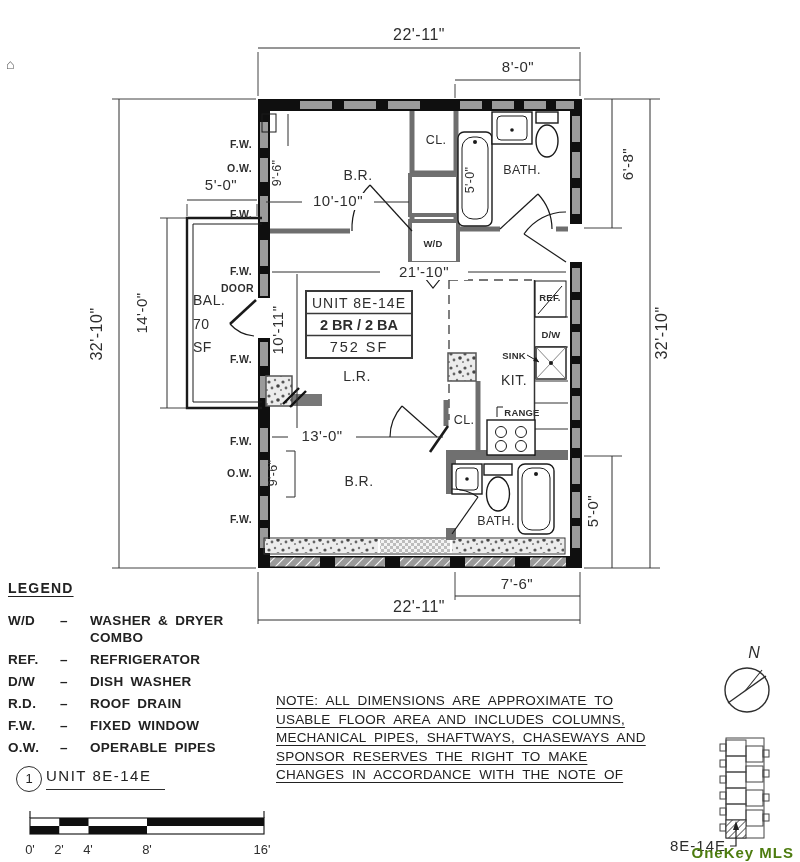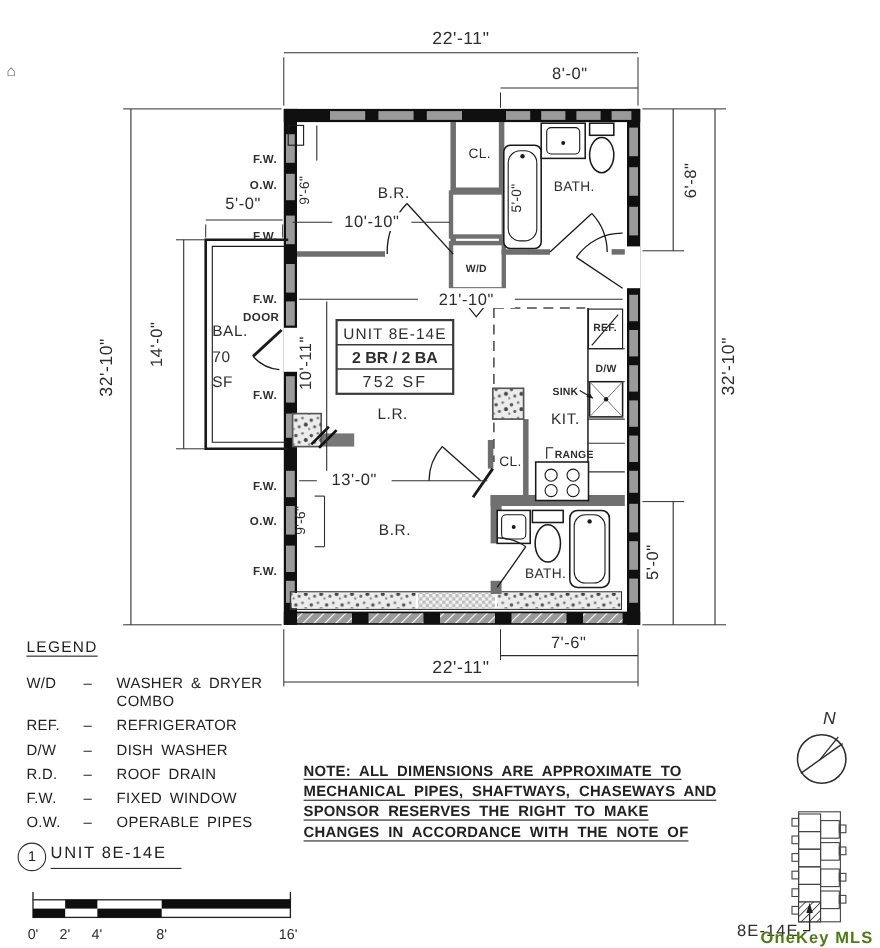--- a/index.html
+++ b/index.html
@@ -17,34 +17,34 @@
   .dline{stroke:#2e2e2e;stroke-width:1;fill:none;}
   .eline{stroke:#2e2e2e;stroke-width:0.9;fill:none;}
   .tk{stroke:#111;stroke-width:2.4;fill:none;}
   .iwall{stroke:#6e6e6e;stroke-width:5;fill:none;}
   .fx{stroke:#1a1a1a;stroke-width:1.4;fill:#fff;}
   .fxthin{stroke:#1a1a1a;stroke-width:1;fill:none;}
   .door{stroke:#1a1a1a;stroke-width:1.2;fill:none;}
   .dash{stroke:#4a4a4a;stroke-width:1.4;fill:none;stroke-dasharray:9 6;}
 
   
-  #legend{left:24px;top:580px;width:252px;}
+  #legend{left:8px;top:580px;width:252px;font-weight:bold;}
   #legend .legend-title{font-size:14px;letter-spacing:1.2px;text-decoration:underline;
     text-underline-offset:3px;margin-bottom:16px;}
   .legend-row{display:flex;font-size:13.5px;line-height:17px;margin-bottom:5px;
     letter-spacing:0.3px;word-spacing:3px;}
   .legend-abbr{width:52px;flex:none;}
   .legend-dash{width:30px;flex:none;}
   .legend-desc{width:160px;}
 
   
   #note{left:276px;top:692px;width:372px;font-size:13.5px;line-height:18.6px;
     letter-spacing:0.2px;word-spacing:4px;}
   .note-line{white-space:nowrap;}
-  .note-line span{text-decoration:underline;text-underline-offset:3px;font-weight:bold;}
+  .note-line span{text-decoration:underline;text-underline-offset:3px;}
 
   
   #title-block{left:16px;top:766px;display:flex;align-items:flex-start;}
   #title-circle{width:24px;height:24px;border:1.5px solid #2e2e2e;border-radius:50%;
     text-align:center;line-height:23px;font-size:13px;flex:none;}
   #title-label{margin-left:4px;margin-top:1px;font-size:15px;letter-spacing:1.5px;
     border-bottom:1.5px solid #2e2e2e;padding:0 14px 5px 0;}
 
   #watermark{right:6px;top:844px;color:#4d7c0f;font-size:15px;font-weight:bold;
     letter-spacing:1px;}
@@ -405,20 +405,21 @@
   </div>
   <div class="legend-row">
     <span class="legend-abbr">O.W.</span>
     <span class="legend-dash">–</span>
     <span class="legend-desc">OPERABLE PIPES</span>
   </div>
 </div>
 
 <div id="note" class="abs">
   <div class="note-line"><span>NOTE: ALL DIMENSIONS ARE APPROXIMATE TO</span></div>
+  <div class="note-line"><span>USABLE FLOOR AREA AND INCLUDES COLUMNS,</span></div>
   <div class="note-line"><span>MECHANICAL PIPES, SHAFTWAYS, CHASEWAYS AND</span></div>
   <div class="note-line"><span>SPONSOR RESERVES THE RIGHT TO MAKE</span></div>
   <div class="note-line"><span>CHANGES IN ACCORDANCE WITH THE NOTE OF</span></div>
 </div>
 
 <div id="title-block" class="abs">
   <div id="title-circle">1</div>
   <div id="title-label">UNIT 8E-14E</div>
 </div>
 

